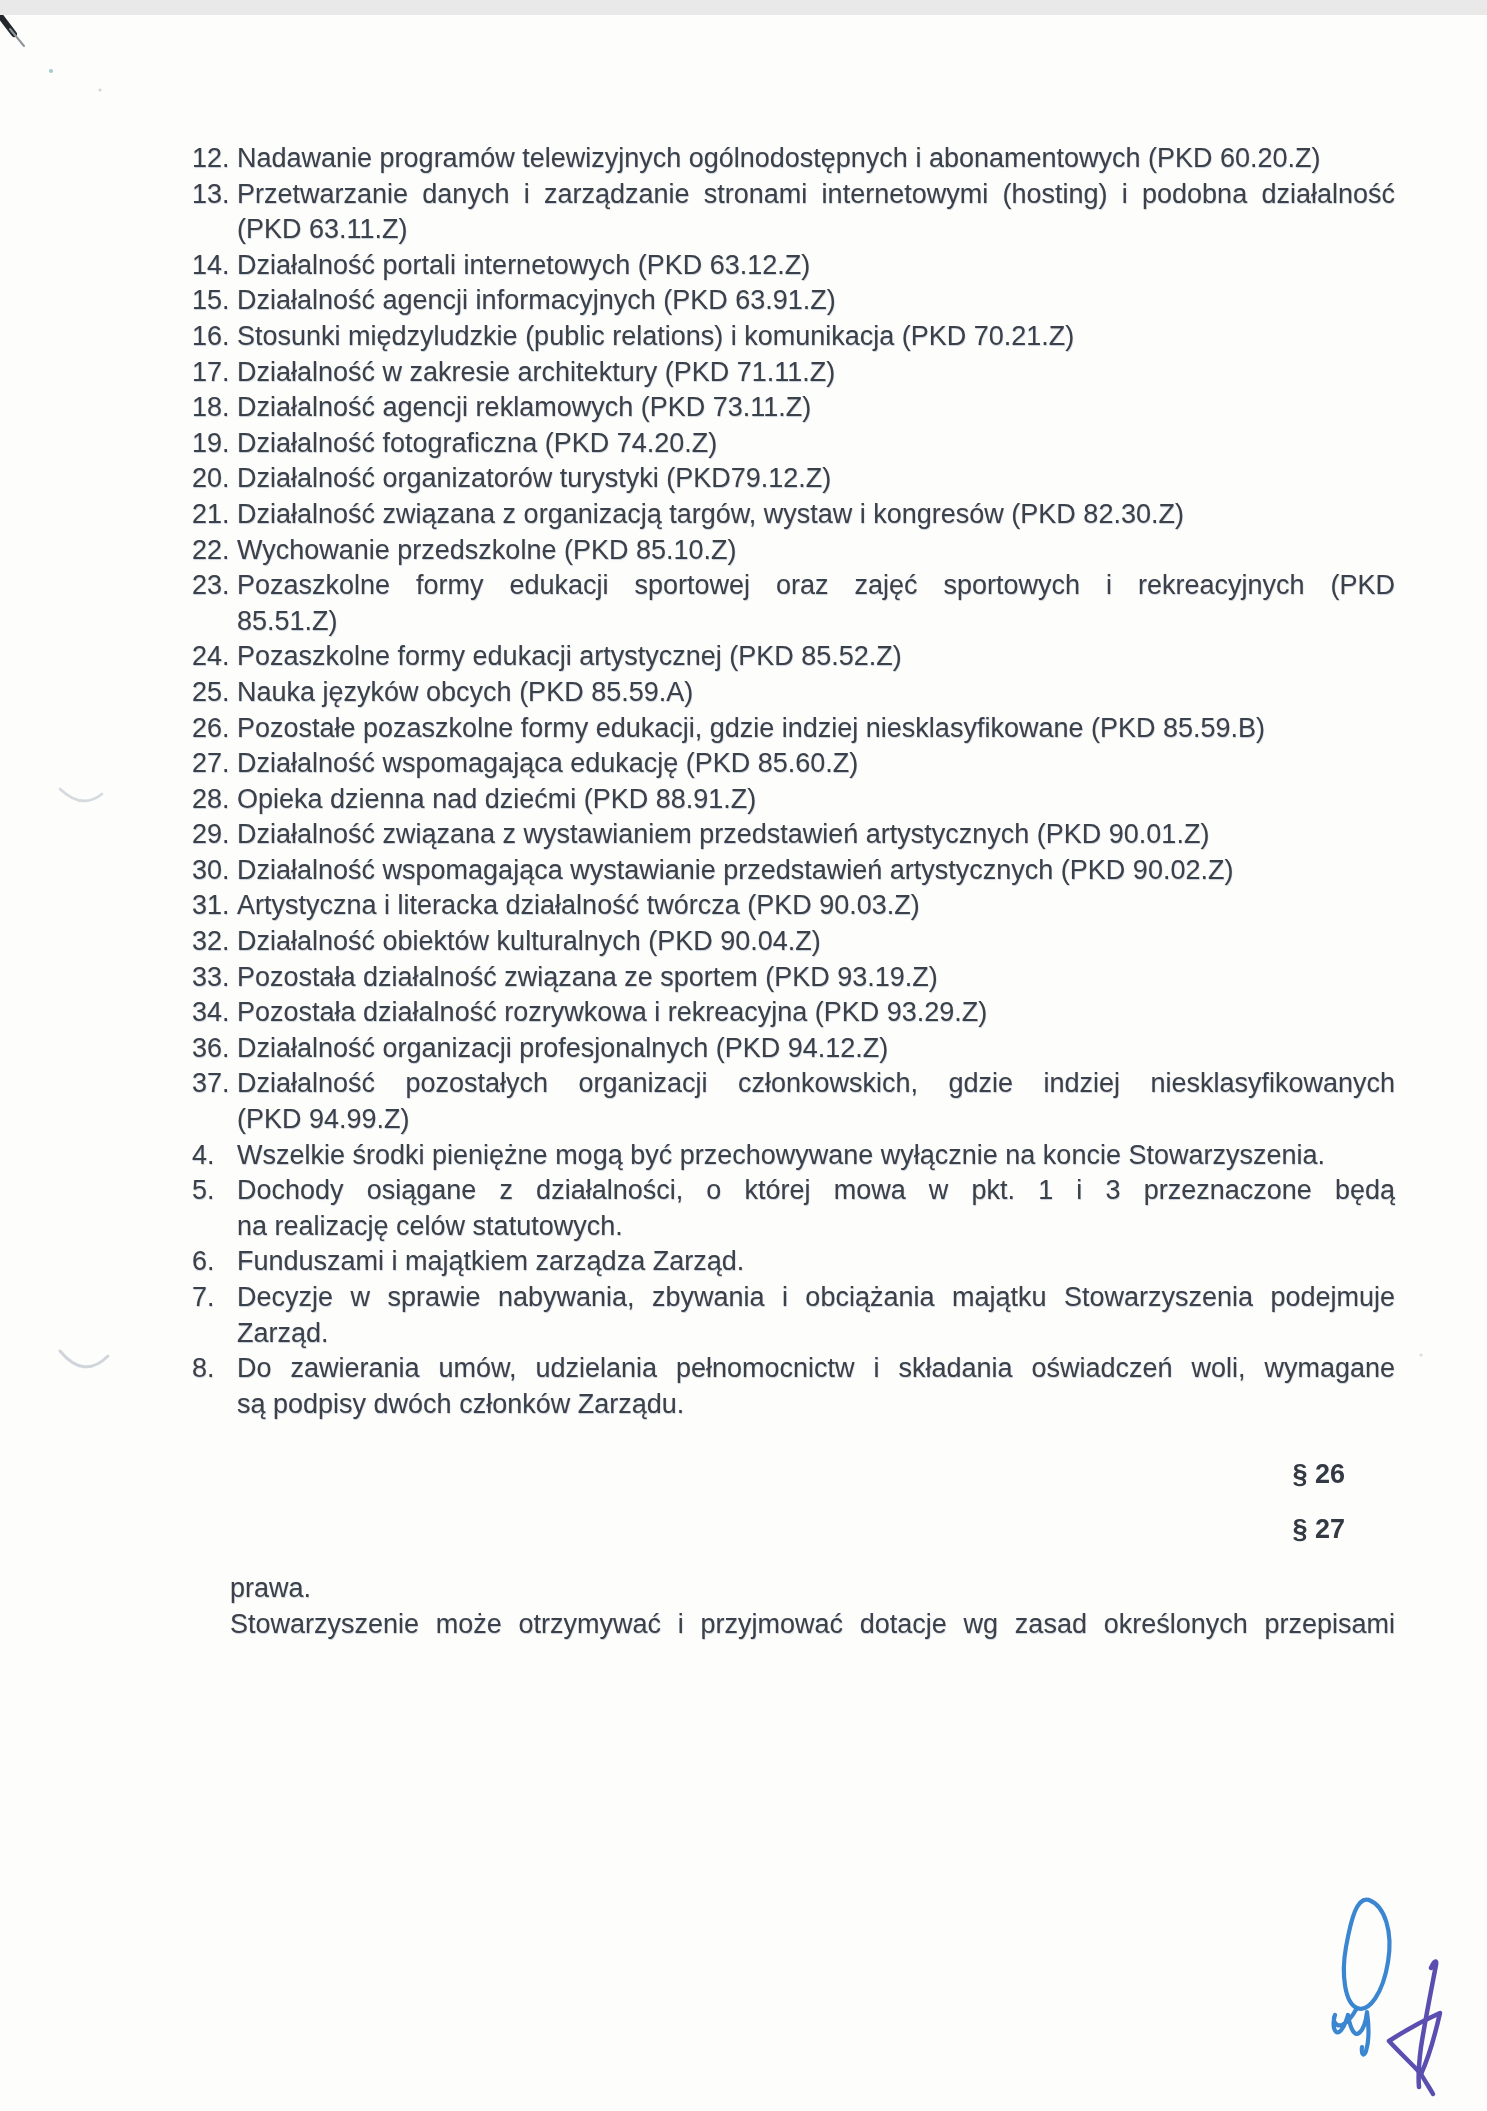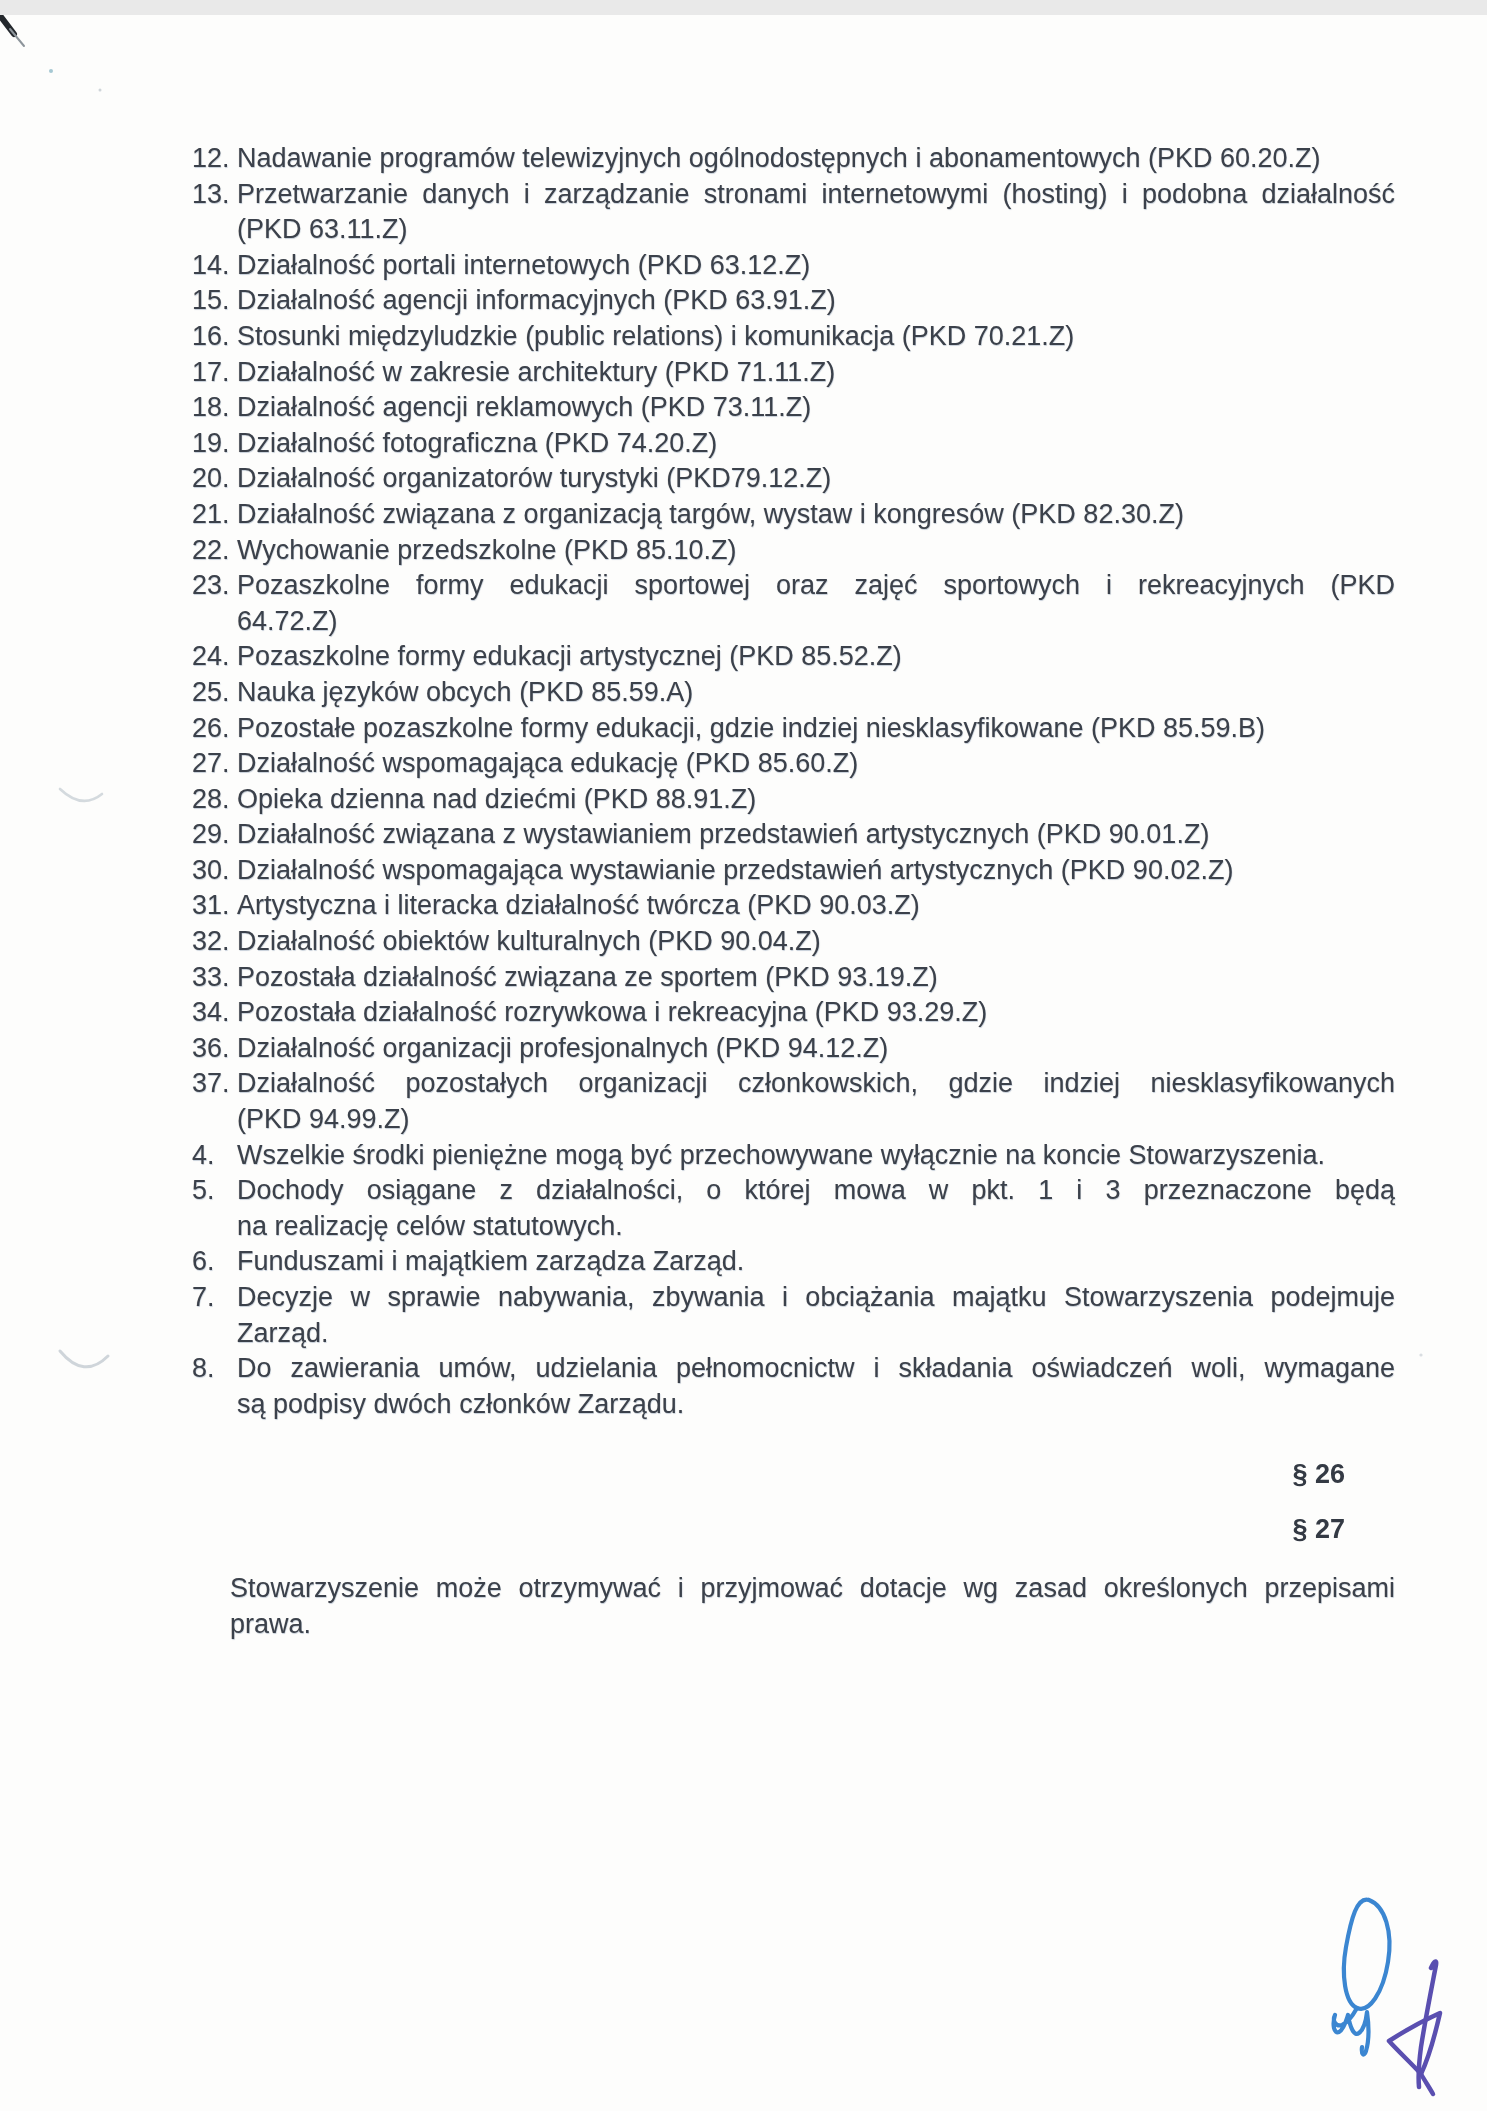--- a/index.html
+++ b/index.html
@@ -127,21 +127,21 @@
         <div class="row">
           <span class="num">22.</span>
           <span class="txt">
             <span class="line">Wychowanie przedszkolne (PKD 85.10.Z)</span>
           </span>
         </div>
         <div class="row">
           <span class="num">23.</span>
           <span class="txt">
             <span class="line fill">Pozaszkolne formy edukacji sportowej oraz zajęć sportowych i rekreacyjnych (PKD</span>
-            <span class="line">64.72.Z)</span>
+            <span class="line">85.51.Z)</span>
           </span>
         </div>
         <div class="row">
           <span class="num">24.</span>
           <span class="txt">
             <span class="line">Pozaszkolne formy edukacji artystycznej (PKD 85.52.Z)</span>
           </span>
         </div>
         <div class="row">
           <span class="num">25.</span>
@@ -253,22 +253,22 @@
         </div>
       </div>
 
     <div class="sections">
       <section>
         <h2 class="heading">§ 26</h2>
       </section>
       <section>
         <h2 class="heading heading-2">§ 27</h2>
         <p class="body">
+            <span class="line">prawa.</span>
             <span class="line fill">Stowarzyszenie może otrzymywać i przyjmować dotacje wg zasad określonych przepisami</span>
-            <span class="line">prawa.</span>
           </p>
       </section>
     </div>
   </div>
 
   <svg class="overlay" viewBox="0 0 1487 2111" aria-hidden="true">
     <g fill="none" stroke-width="4.2" stroke-linecap="round" stroke-linejoin="round">
       <path d="M 1369 1885 C 1385 1891, 1393 1917, 1388 1947 C 1383 1978, 1369 1998, 1357 1993 C 1345 1988, 1341 1960, 1346 1932 C 1351 1904, 1357 1881, 1369 1885" stroke="#3b86d1"></path>
       <path d="M 1357 1993 C 1352 2002, 1347 2008, 1342 2010 C 1336 2012, 1332 2006, 1335 2000 C 1332 2010, 1334 2019, 1339 2017 C 1344 2014, 1346 2006, 1348 2000 C 1350 2012, 1354 2022, 1359 2018 C 1363 2015, 1366 2006, 1367 1997 C 1369 2011, 1369 2026, 1366 2036 C 1364 2042, 1361 2040, 1362 2032" stroke="#3b86d1"></path>
     </g>

